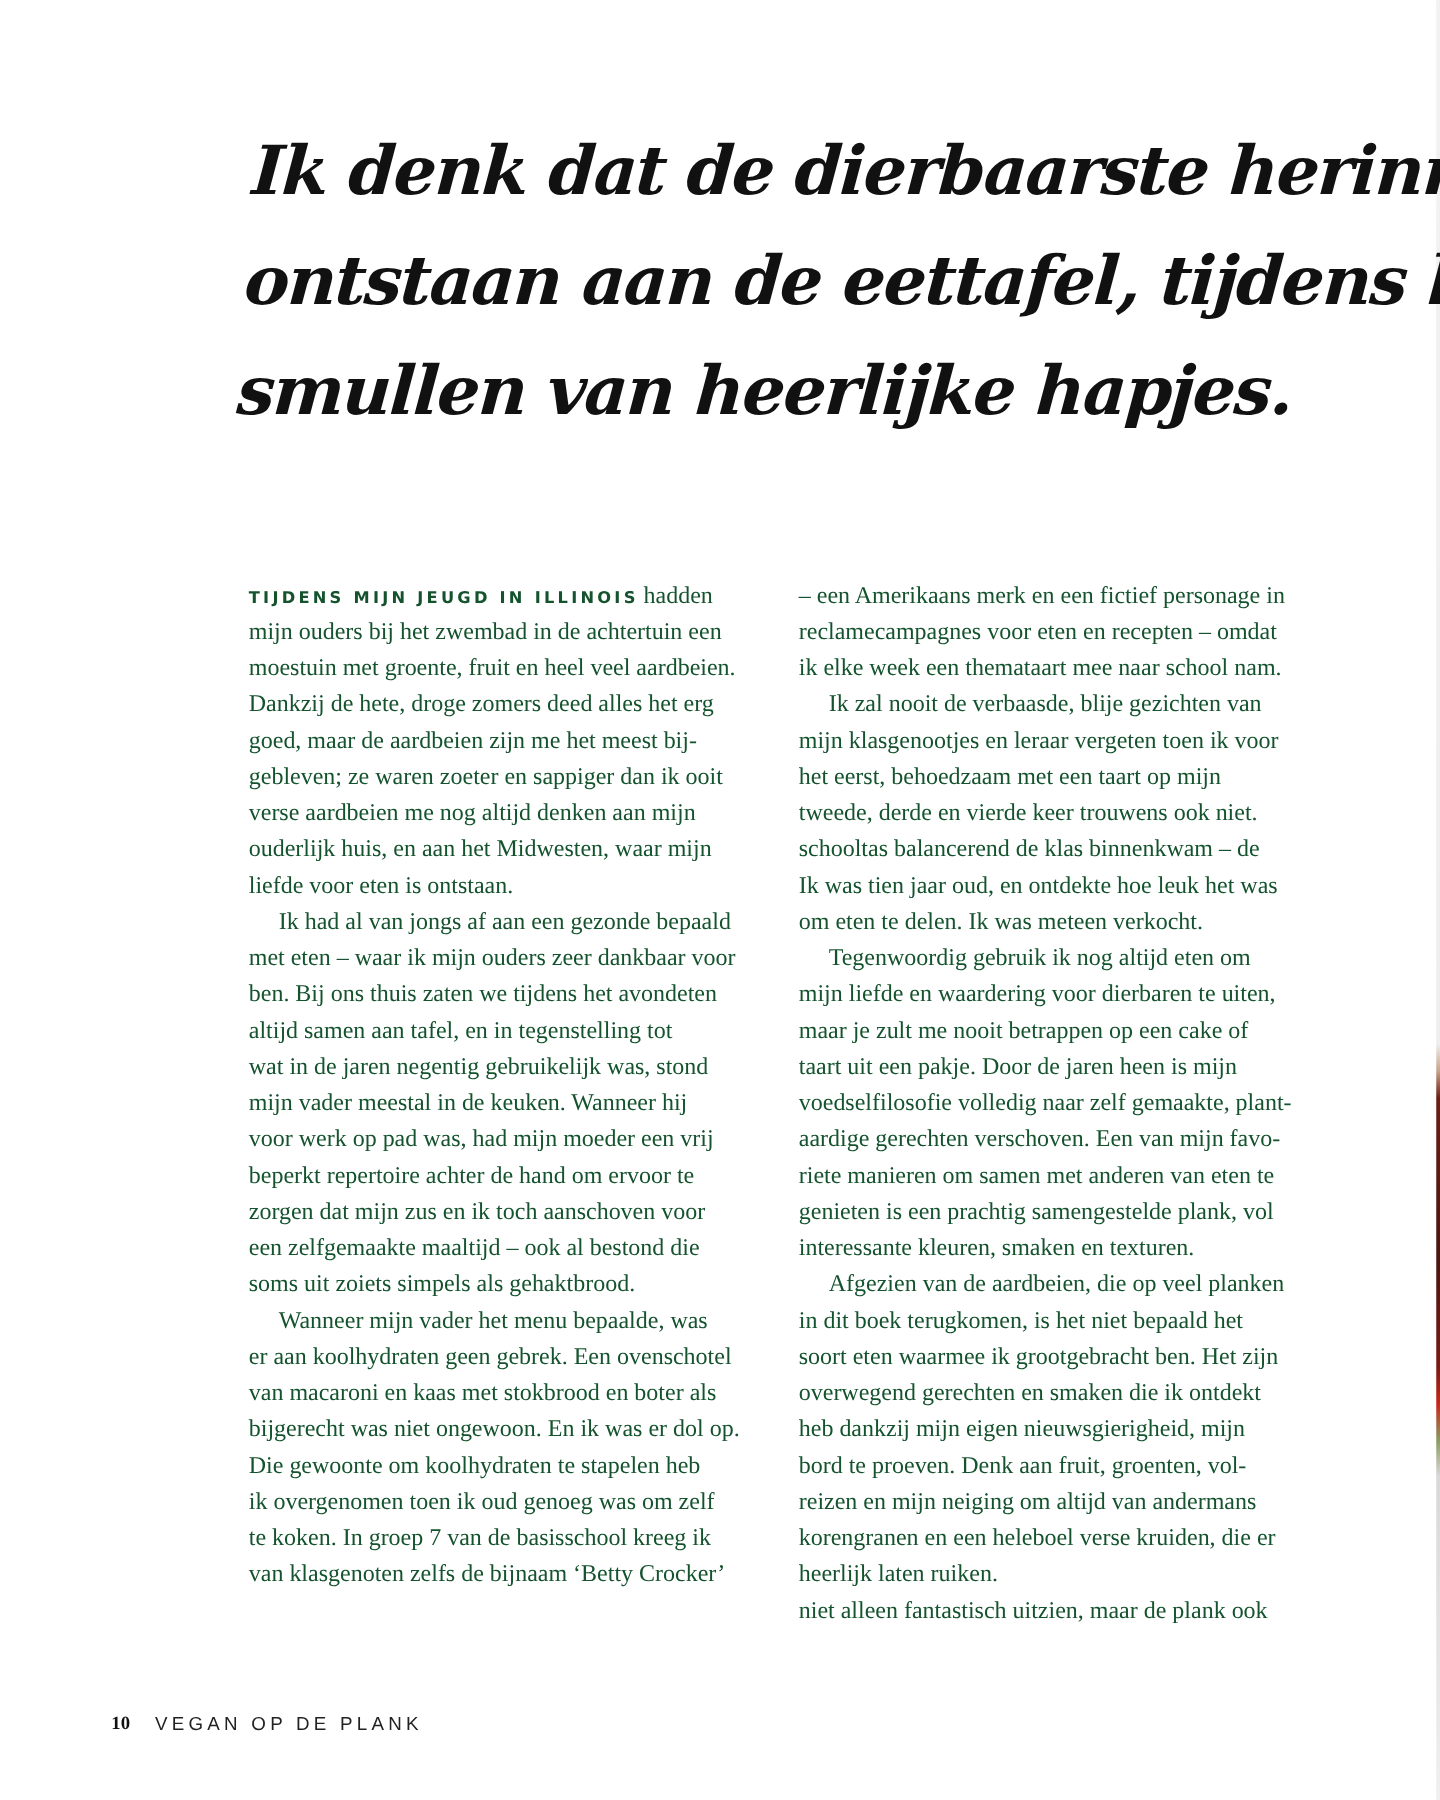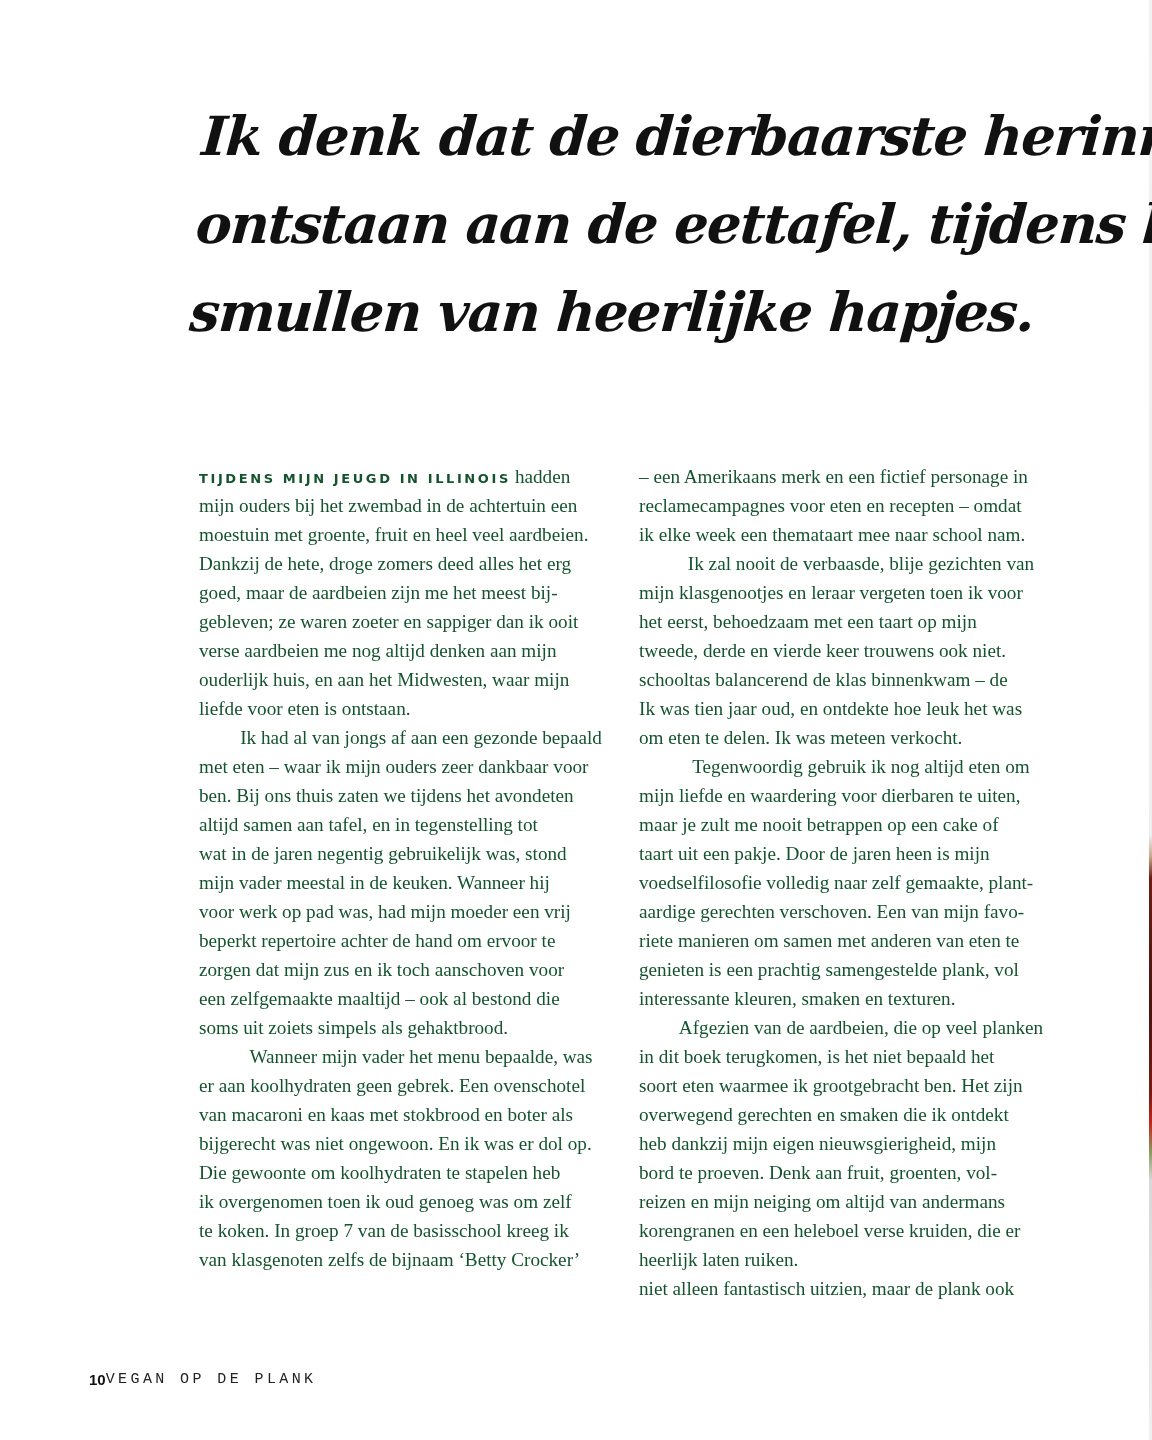--- a/index.html
+++ b/index.html
@@ -53,44 +53,45 @@
     line-height: 29px;
     color: #14532d;
   }
   .col-left { left: 199px; }
   .col-right { left: 639px; }
   .line {
     display: block;
     white-space: nowrap;
     height: 29px;
   }
-  .indent { padding-left: 24px; text-align: center; }
+  .indent { padding-left: 24px; }
   .lead {
     font-family: "DejaVu Sans", sans-serif;
     font-weight: bold;
     font-size: 13px;
     letter-spacing: 2.6px;
     margin-right: 4px;
   }
   .footer {
     position: absolute;
     left: 89px;
     top: 1367px;
     height: 24px;
     display: flex;
     align-items: center;
   }
   .page-number {
-    font-family: Liberation Sans, sans-serif;
+    font-family: Liberation Serif, serif;
     font-weight: bold;
     font-size: 15px;
     color: #111;
+    margin-right: 20px;
   }
   .running-title {
-    font-family: Liberation Mono, monospace;
+    font-family: Liberation Sans, sans-serif;
     font-size: 15px;
     letter-spacing: 3.4px;
     color: #222;
   }
 </style>
 </head>
 <body>
 
 <div class="page-edge"></div>
 

